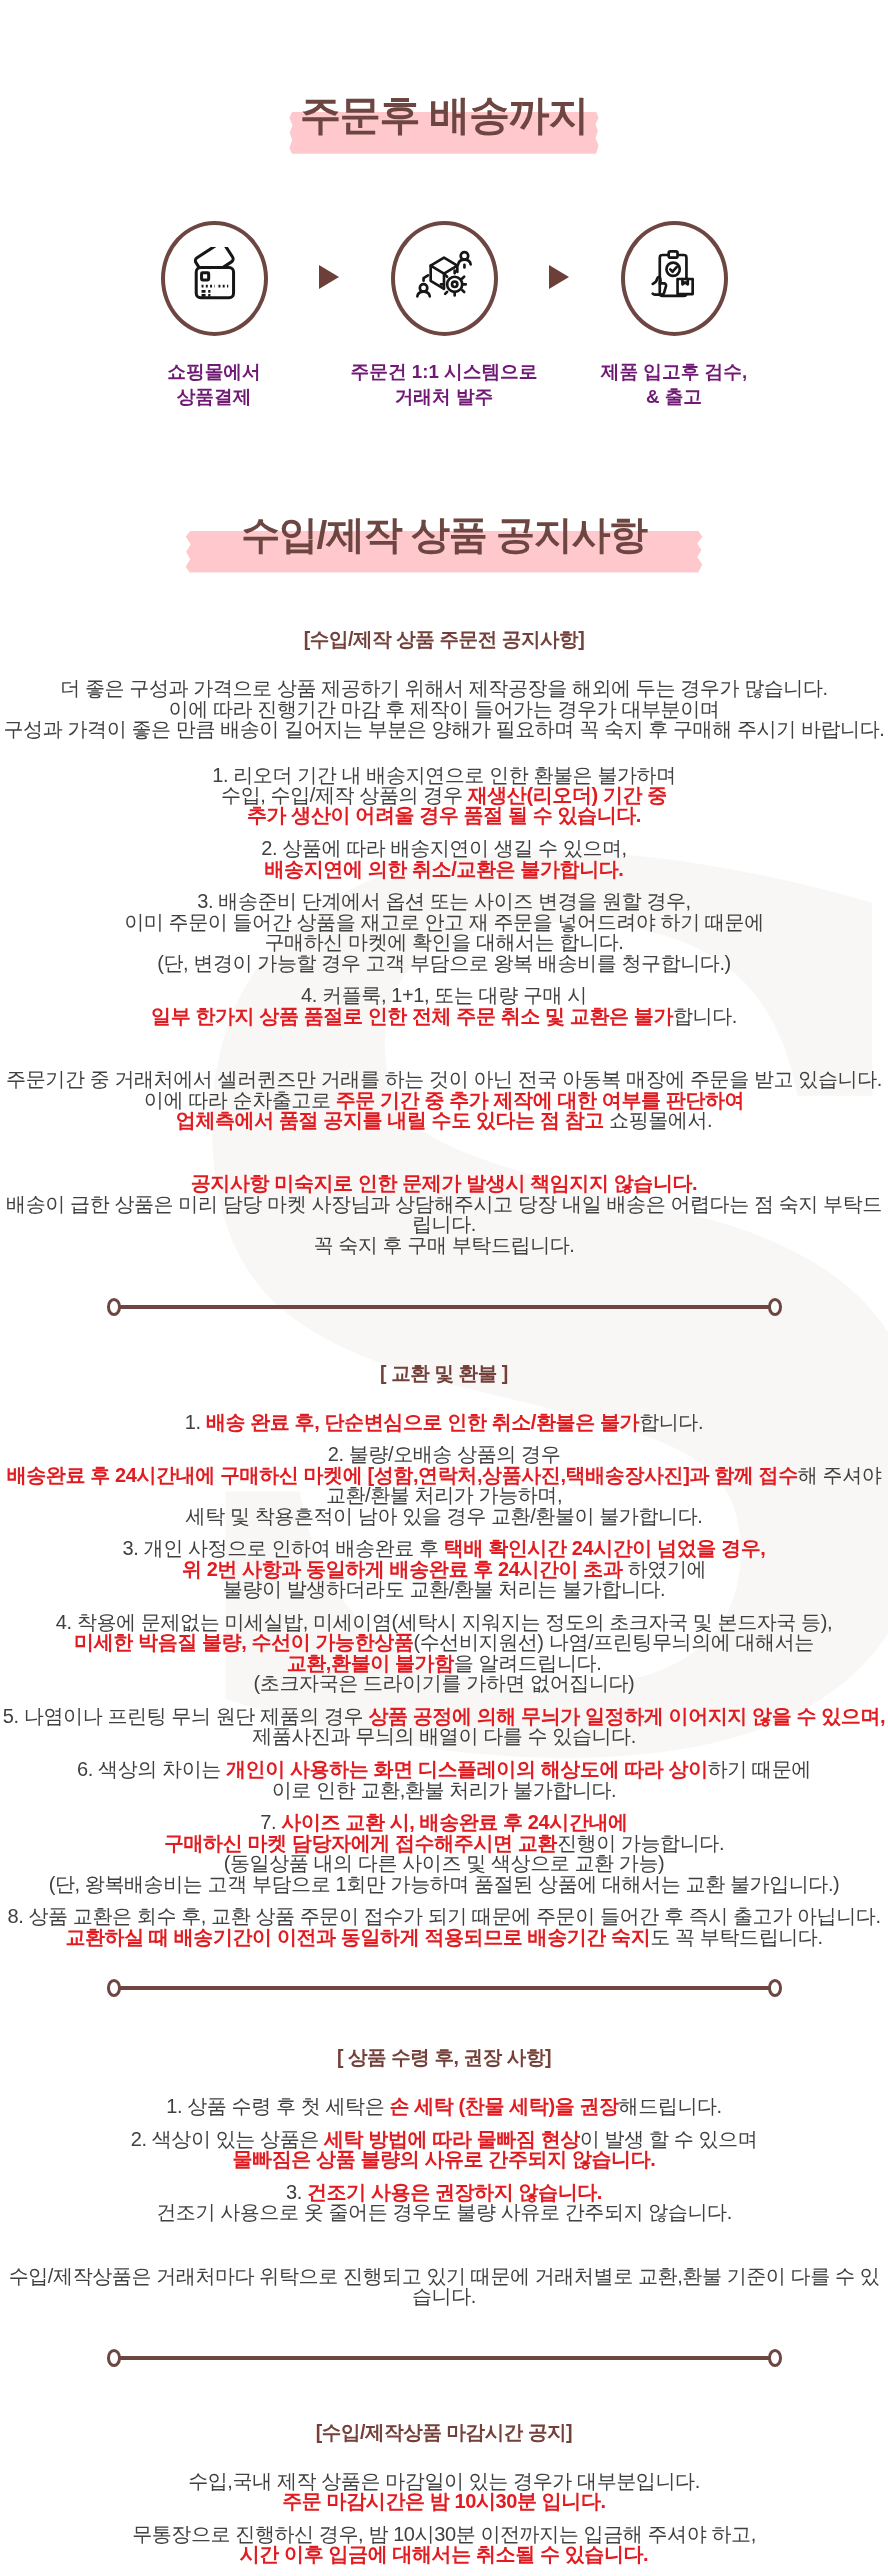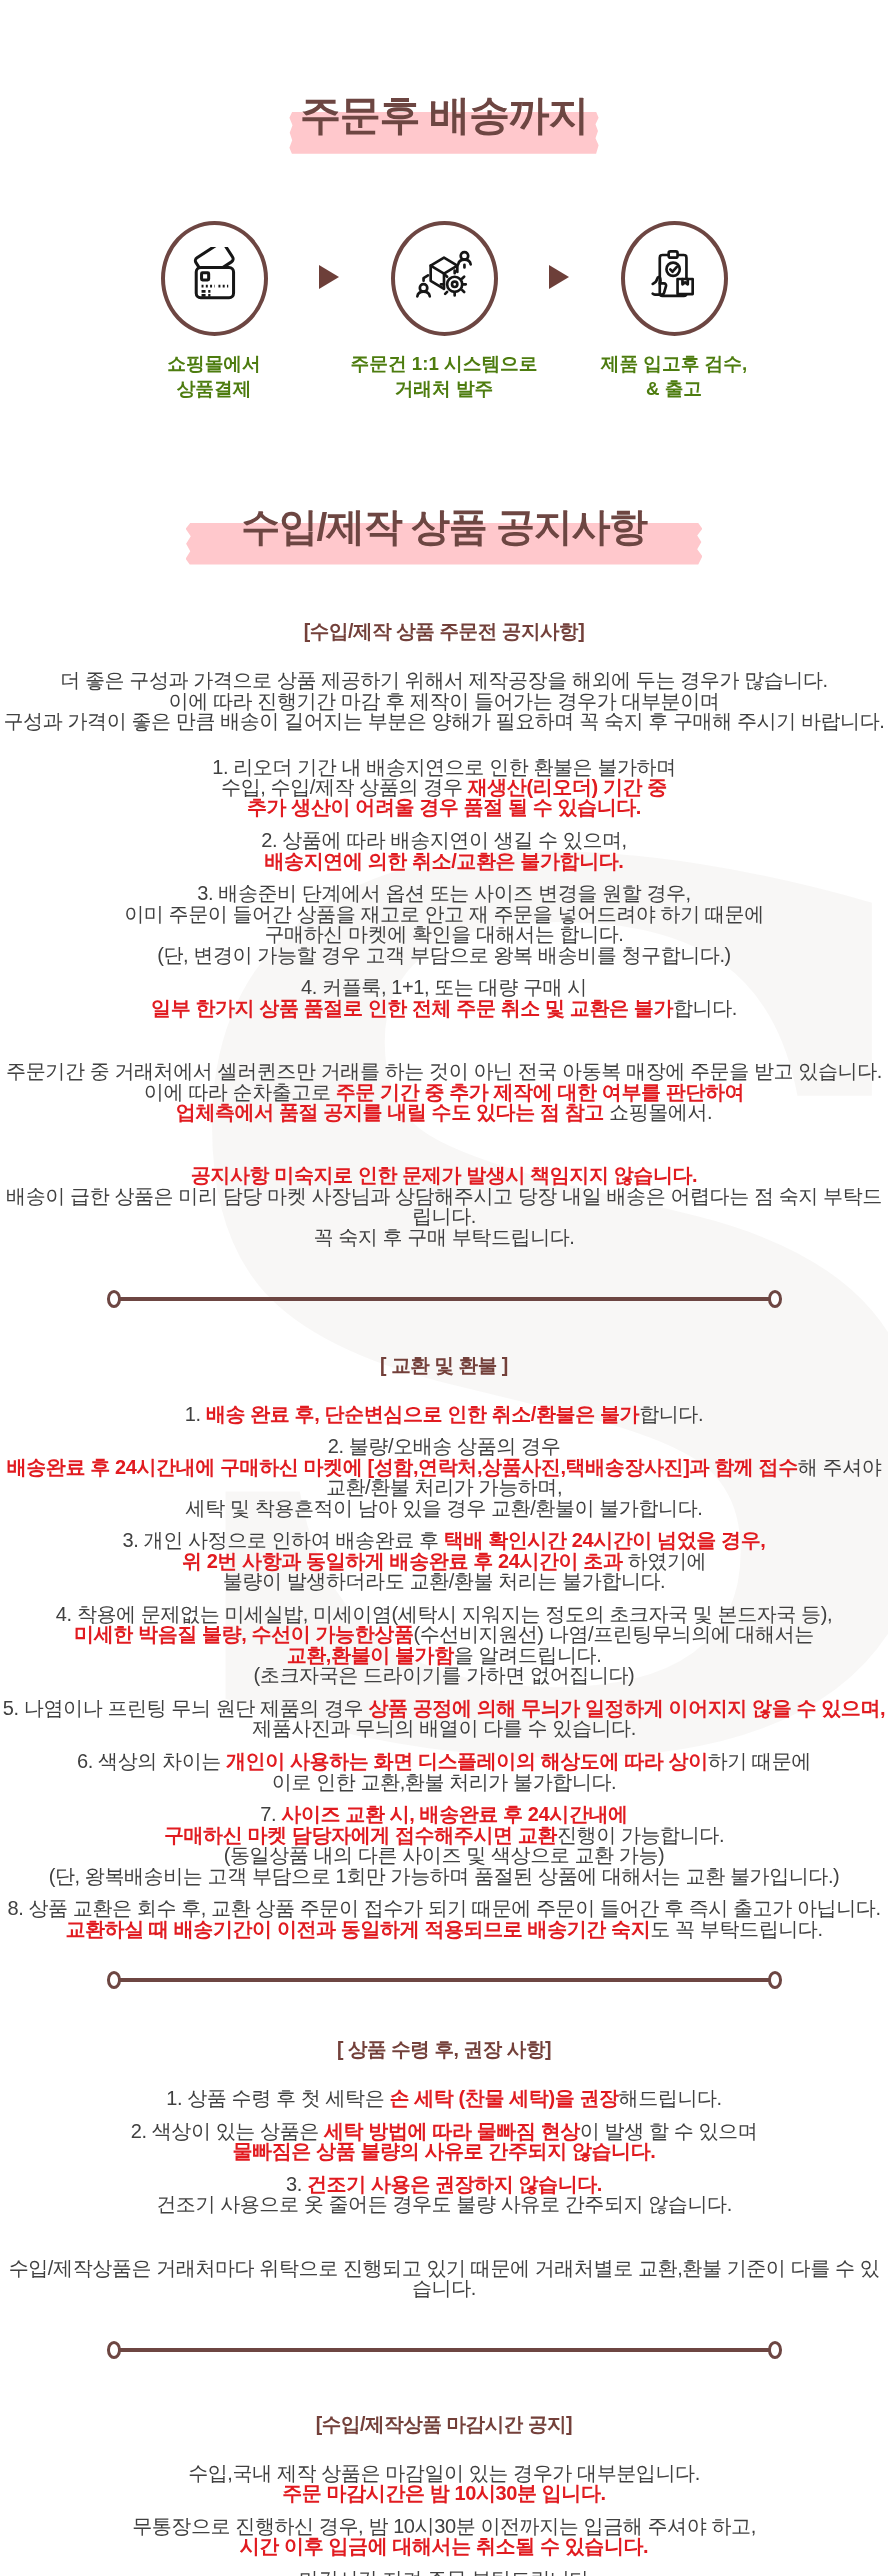--- a/index.html
+++ b/index.html
@@ -43,21 +43,21 @@
   
   .steps { margin-top: 78px; display: flex; justify-content: center; align-items: flex-start; }
   .step { width: 210px; display: flex; flex-direction: column; align-items: center; }
   .step-circle {
     width: 99px; height: 107px;
     border: 4.4px solid #6d4642; border-radius: 50%;
     display: flex; align-items: center; justify-content: center;
     background: #fff;
   }
   .step-circle svg { width: 64px; height: 64px; }
-  .step-label { margin-top: 16px; font-size: 18.7px; font-weight: 700; color: #4d7c0f; line-height: 1.32; text-align: center; }
+  .step-label { margin-top: 24px; font-size: 18.7px; font-weight: 700; color: #701a75; line-height: 1.32; text-align: center; }
   .arrow {
     width: 0; height: 0; flex: none;
     border-left: 20.4px solid #6d3f39;
     border-top: 12.4px solid transparent;
     border-bottom: 12.4px solid transparent;
     margin-top: 44px;
   }
 
   .notice-title { margin: 99px 0 0; text-align: center; font-size: 39px; font-weight: 800; letter-spacing: -1.3px; color: #6d4642; }
 

